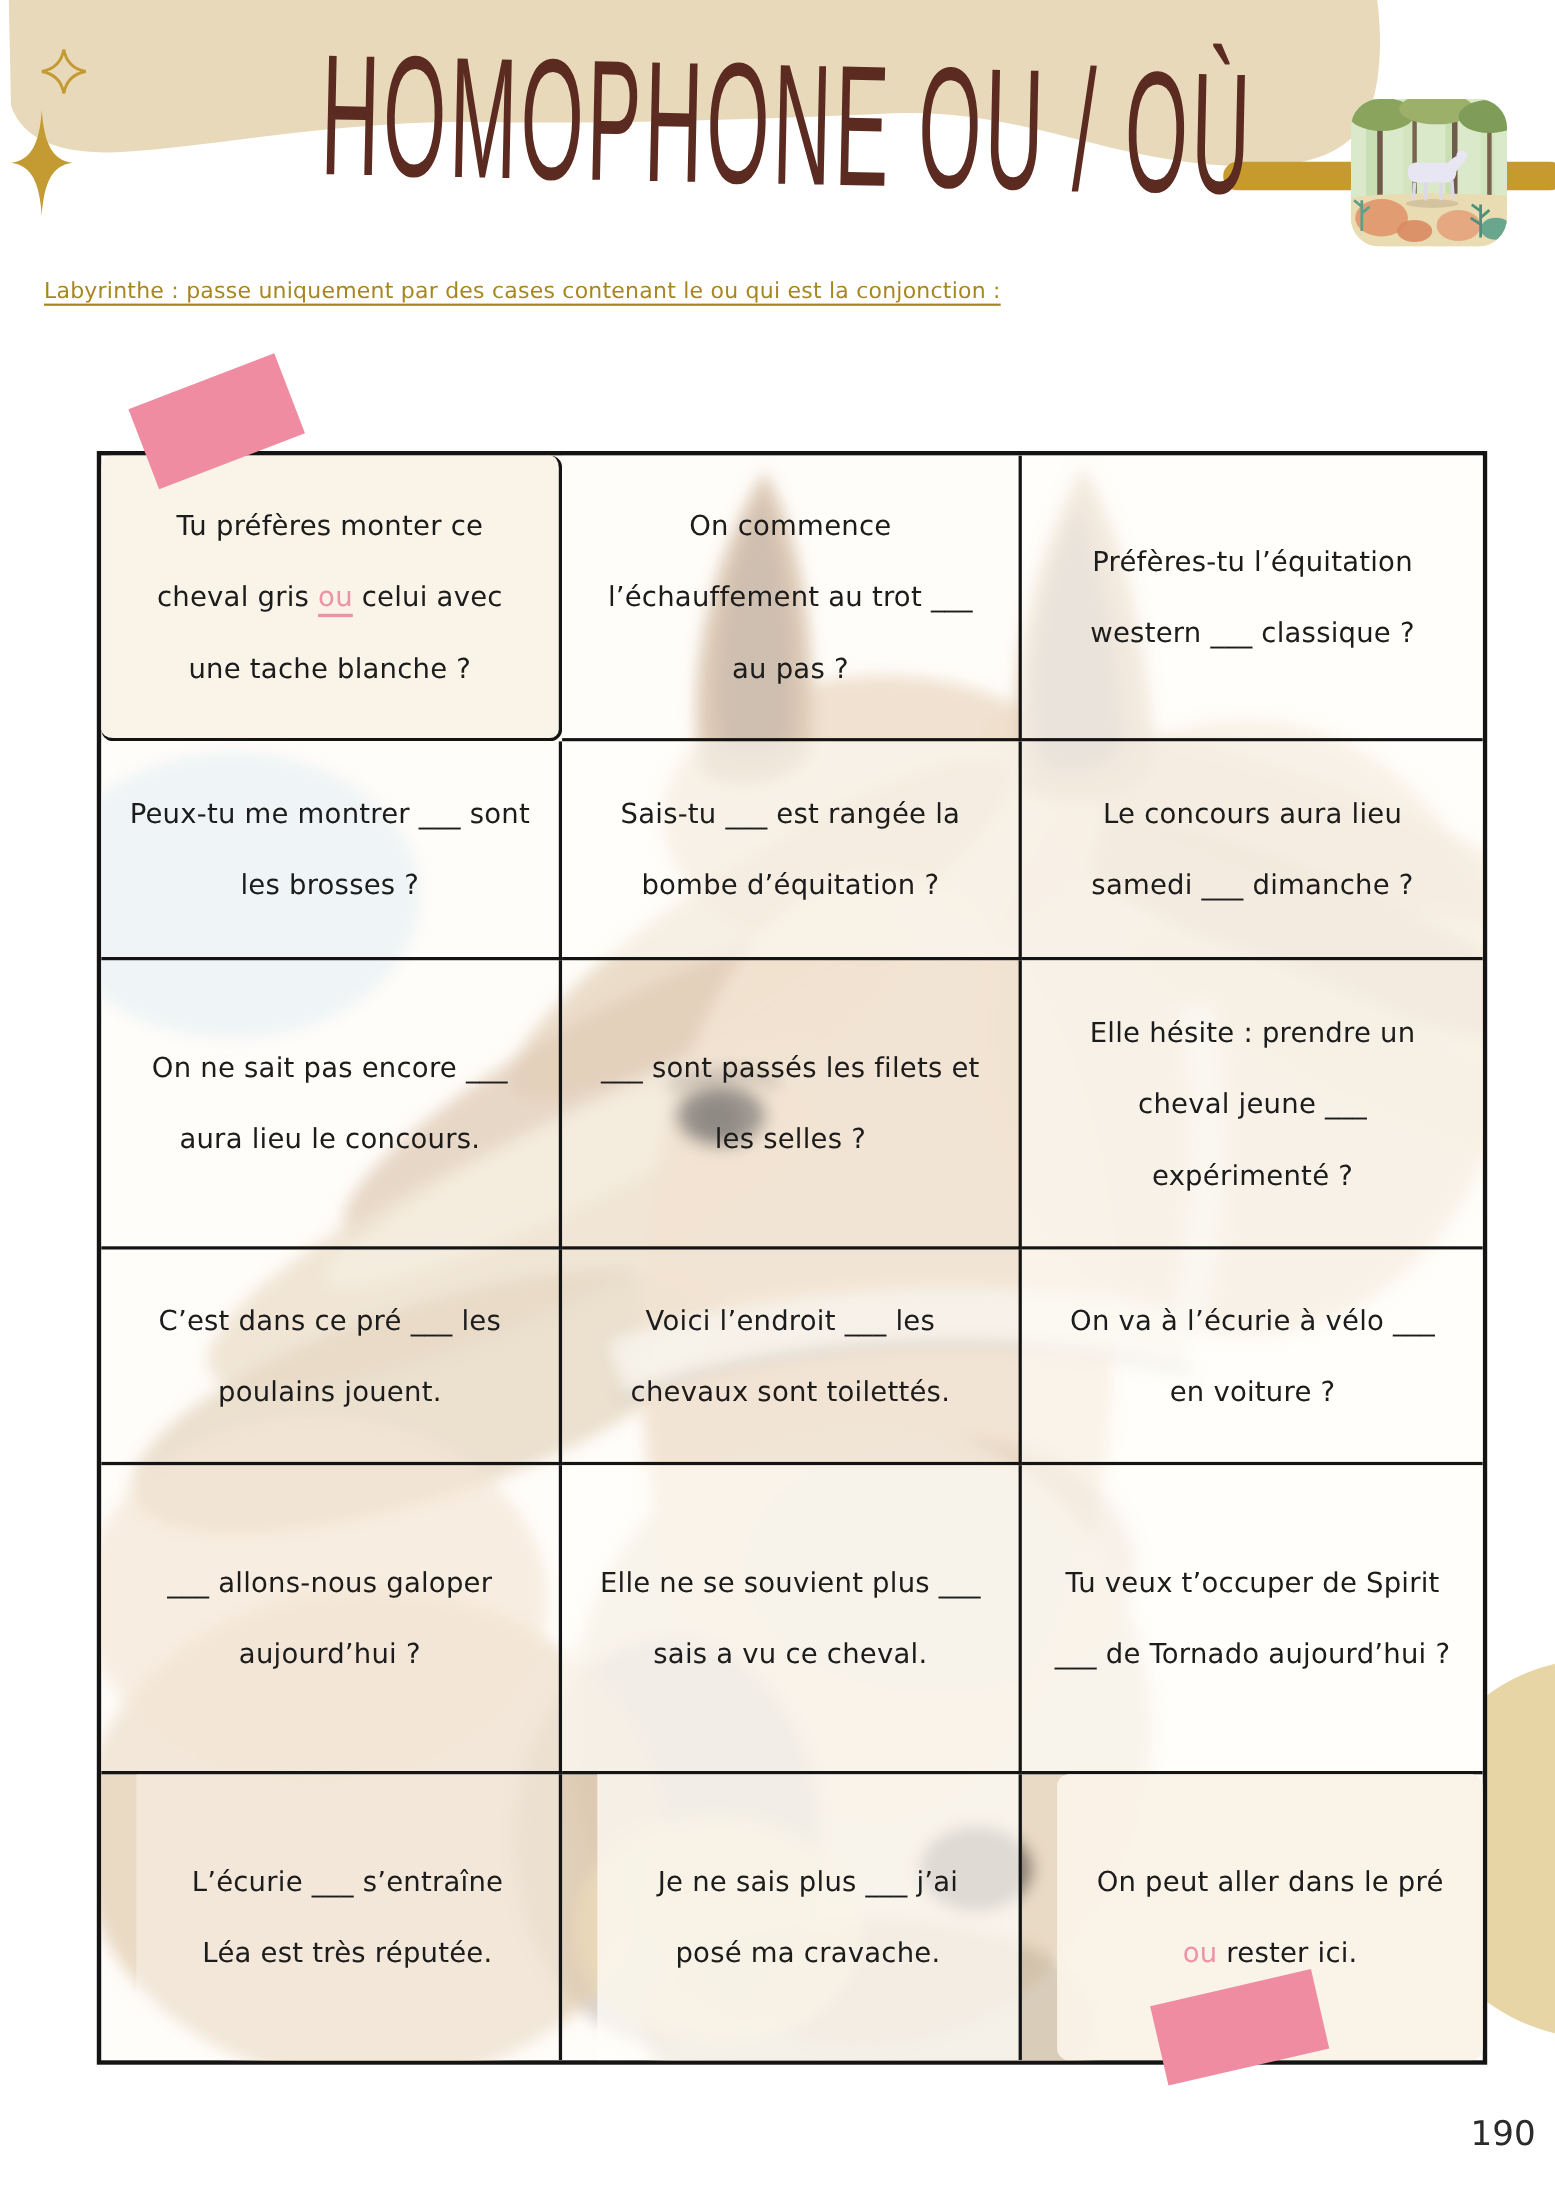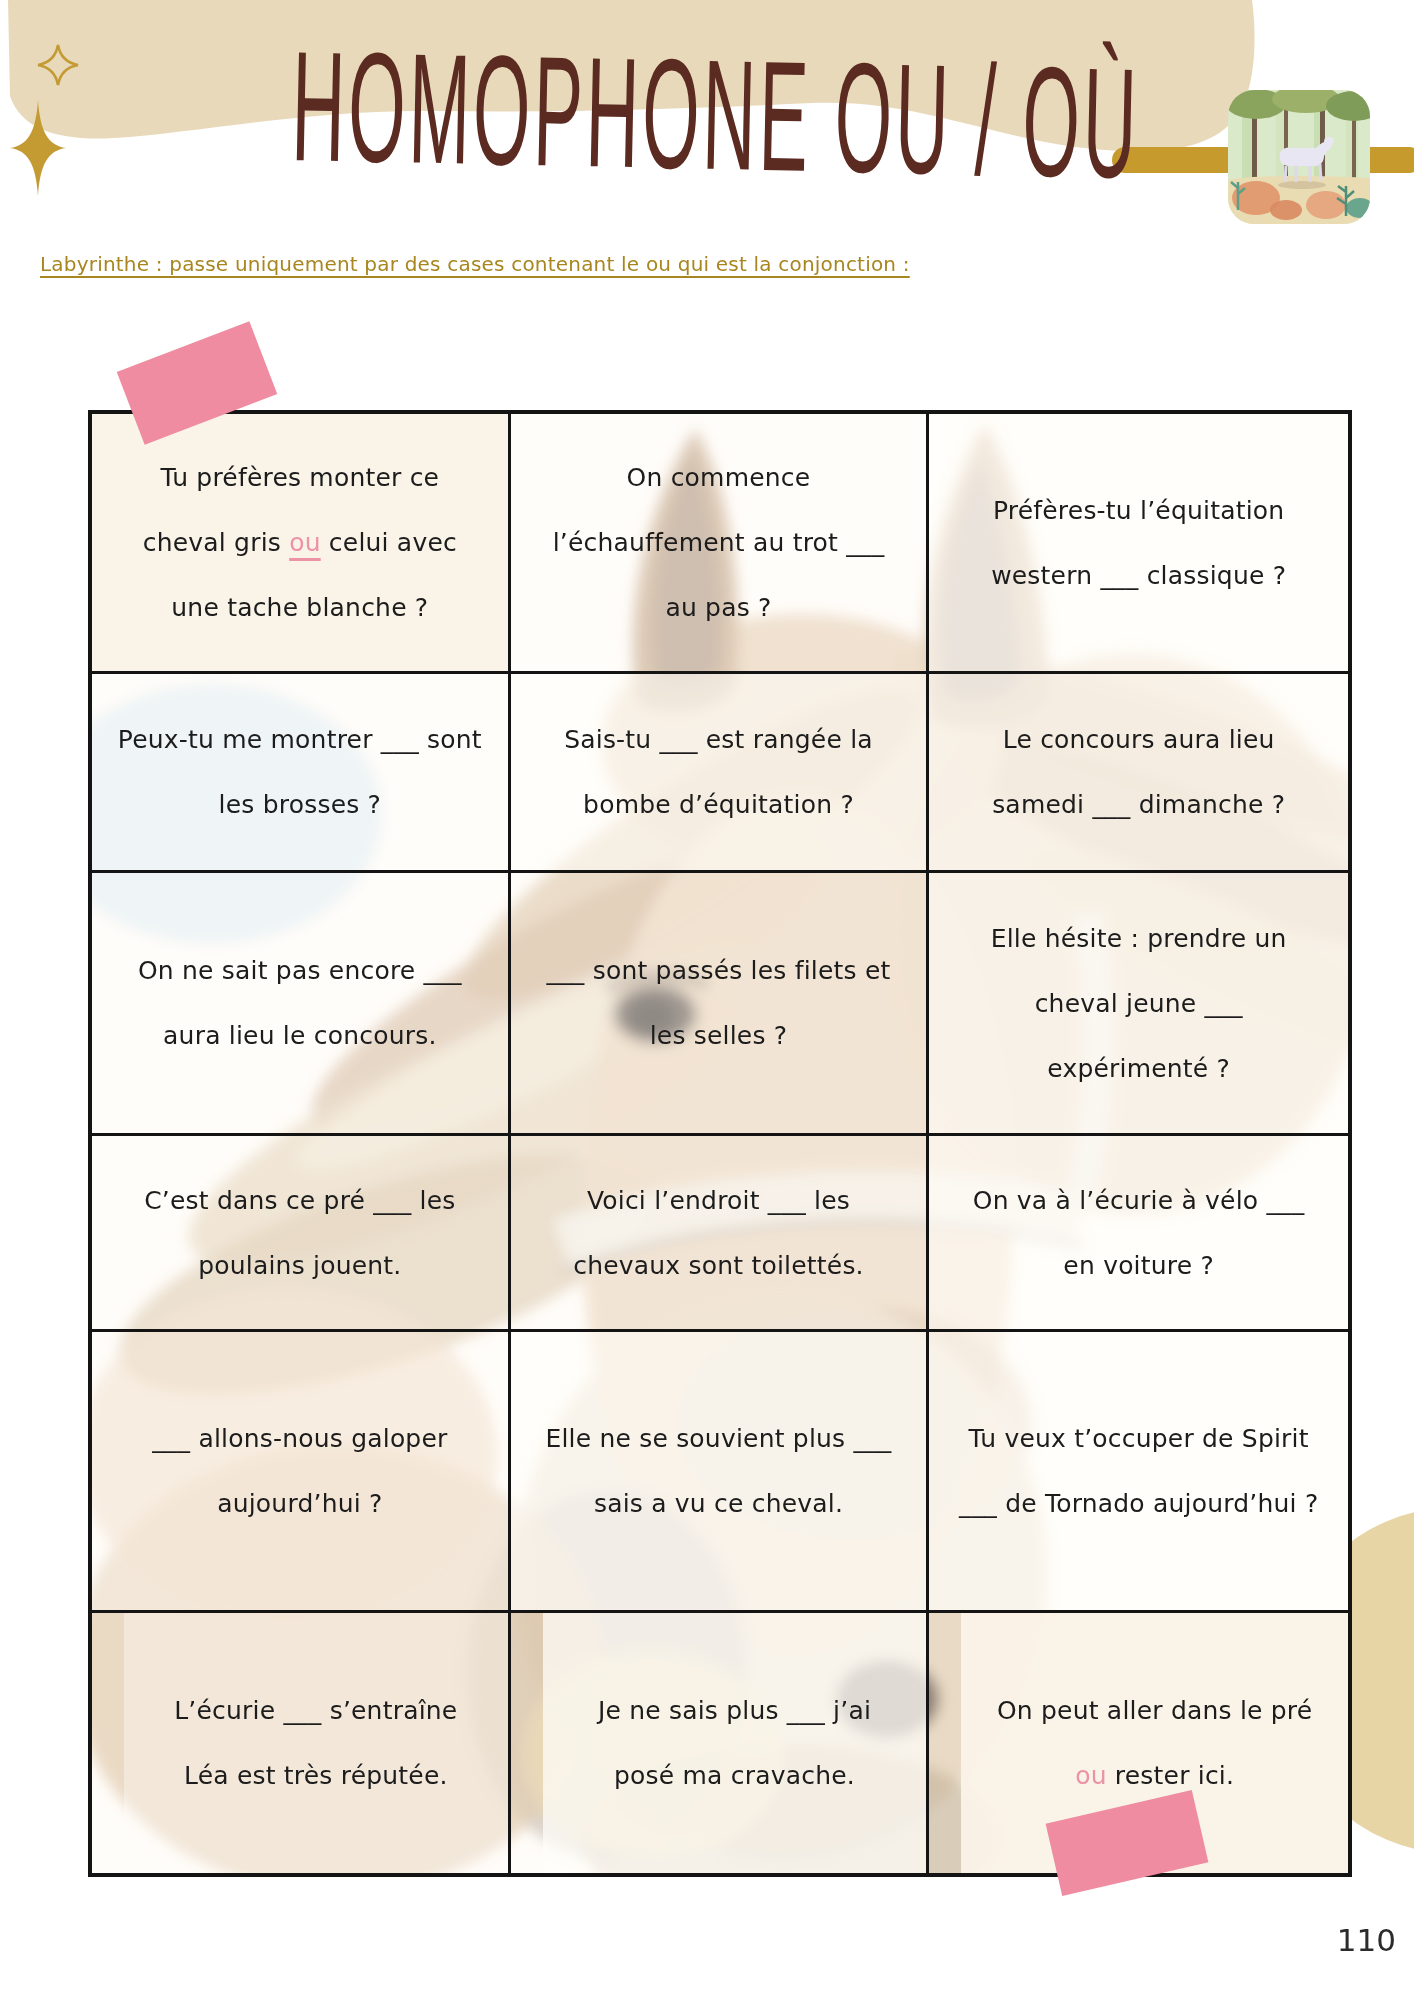--- a/index.html
+++ b/index.html
@@ -55,21 +55,21 @@
     grid-template-rows:260px 199px 263px 196px 281px 260px;
   }
   .cell {
     box-sizing:border-box;
     border-right:3px solid #141414; border-bottom:3px solid #141414;
     display:flex; align-items:center; justify-content:center;
     text-align:center; padding:10px 24px;
   }
   .cell:nth-child(3n){ border-right:none; }
   .cell:nth-child(n+16){ border-bottom:none;margin-left:32px; }
-  .tone-cream { background:rgba(250,242,231,0.96); }
+  .tone-cream { background:rgba(250,242,231,0.96);border-radius:11px; }
   .tone-light { background:rgba(255,253,249,0.72); }
   .tone-clear { background:rgba(255,253,249,0.38); }
   .cell-text {
     margin:0; font-size:25px; line-height:2.6; color:#1c1c1c; letter-spacing:0.2px;
   }
   .seg-pink { color:#ec93a7; }
   .seg-pink-underline {
     color:#ec93a7; text-decoration:underline;
     text-decoration-thickness:3px; text-underline-offset:7px;
   }
@@ -229,13 +229,13 @@
       </div>
       <div class="cell tone-cream">
         <p class="cell-text"><span>On peut aller dans le pré </span><span class="seg-pink">ou</span><span> rester ici.</span></p>
       </div>
     </div>
 </div>
 
 <div class="tape tape-top"></div>
 <div class="tape tape-bottom"></div>
 
-<div class="page-number">110</div>
+<div class="page-number">190</div>
 
 </body></html>

